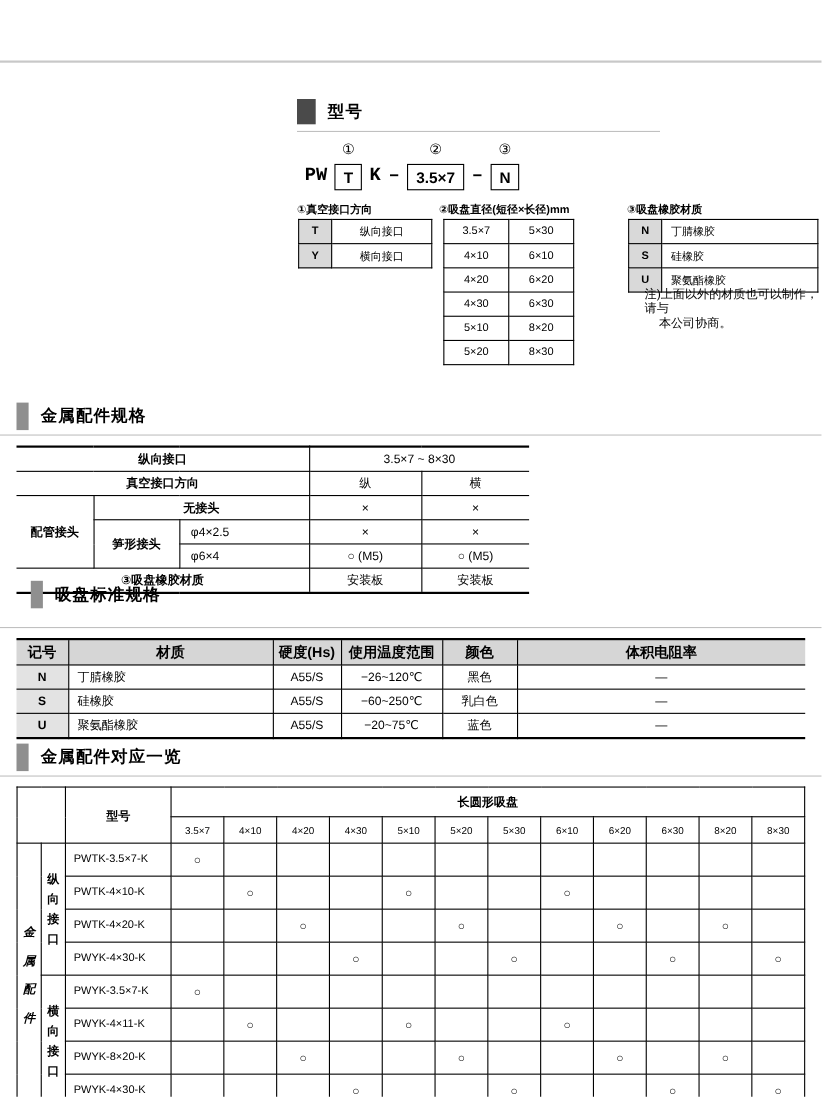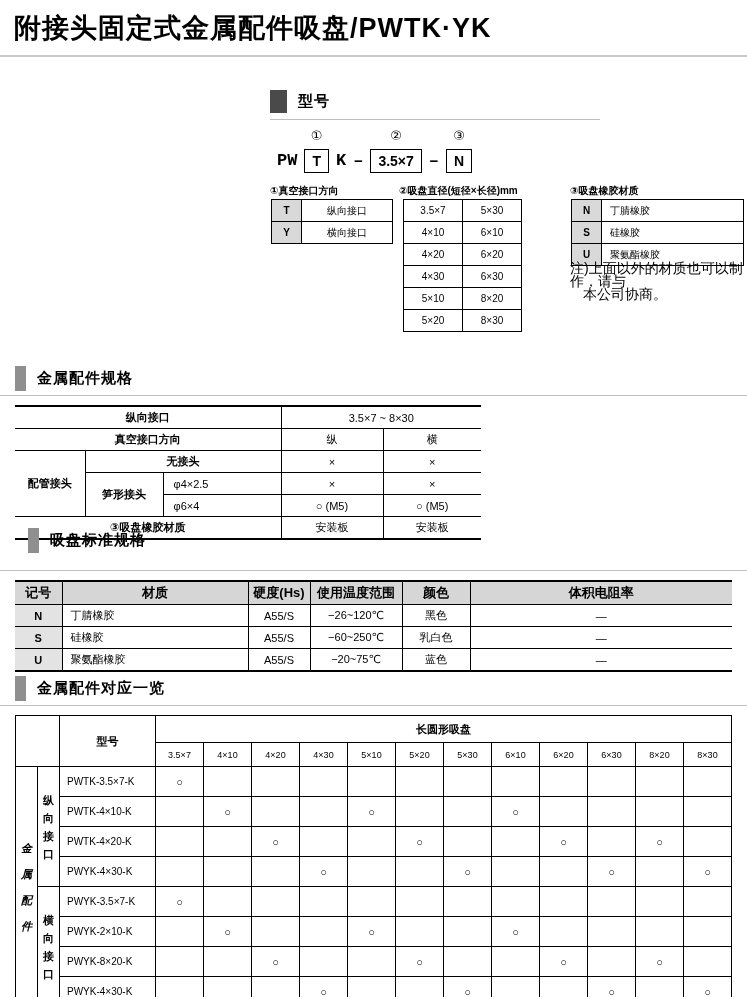--- a/index.html
+++ b/index.html
@@ -23,21 +23,21 @@
   .code-text{font-size:17px;font-weight:bold;line-height:24px;font-family:Liberation Mono, monospace;}
   .code-box{font-size:14px;font-weight:bold;border:1px solid #000;padding:3px 7px;background:#fff;line-height:16px;}
 
   .subhead{position:absolute;font-size:10px;font-weight:bold;white-space:nowrap;}
   .mini{position:absolute;border-collapse:collapse;}
   .mini td{border:1px solid #000;font-size:10px;height:19px;text-align:center;vertical-align:middle;}
   .mini .key{width:27px;background:#d9d9d9;font-weight:bold;}
   .dir-table .val{width:88px;}
   .dia-table td{width:56px;}
   .mat-table .val{width:132px;text-align:left;padding-left:8px;}
-  .note{position:absolute;font-size:14px;line-height:13px;}
+  .note{position:absolute;font-size:11px;line-height:13px;margin-left:16px;}
   .note .l2{padding-left:13px;}
 
   
   .spec-table{position:absolute;left:15px;top:405px;width:466px;table-layout:fixed;border-collapse:collapse;
               border-top:2px solid #000;border-bottom:2px solid #000;border-left:hidden;border-right:hidden;}
   .spec-table td{border:1px solid #000;font-size:11px;height:19px;text-align:center;vertical-align:middle;}
   .spec-table .lbl{font-weight:bold;}
   .spec-table .sub{text-align:left;padding-left:10px;}
 
   
@@ -59,21 +59,20 @@
   .vcell{text-align:center;vertical-align:middle;}
   .vtext{display:inline-block;width:13px;word-break:break-all;font-weight:bold;font-size:11px;text-align:center;}
   .vtext.big{line-height:26px;font-style:italic;}
   .vtext.sm{line-height:18px;}
 </style>
 </head>
 <body>
 
 <div class="page">
 
-  <div class="main-title">附接头固定式金属配件吸盘/PWTK·YK</div>
   <div class="main-rule"></div>
 
   <div class="sec" style="left:270px;top:90px;">
     <span class="sq"></span>
     <span class="txt">型号</span>
   </div>
   <div class="rule" style="left:270px;top:119px;width:330px;"></div>
 
   <div class="code-line">
     <div class="code-item">
@@ -392,21 +391,21 @@
         <td class="c"></td>
         <td class="c"></td>
         <td class="c"></td>
         <td class="c"></td>
         <td class="c"></td>
         <td class="c"></td>
         <td class="c"></td>
         <td class="c"></td>
       </tr>
       <tr>
-        <td class="model">PWYK-2×10-K</td>
+        <td class="model">PWYK-4×11-K</td>
         <td class="c"></td>
         <td class="c">○</td>
         <td class="c"></td>
         <td class="c"></td>
         <td class="c">○</td>
         <td class="c"></td>
         <td class="c"></td>
         <td class="c">○</td>
         <td class="c"></td>
         <td class="c"></td>

